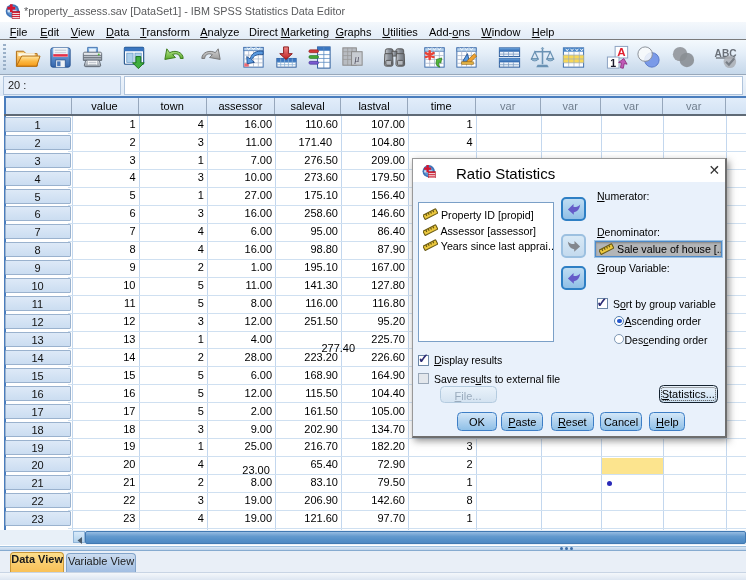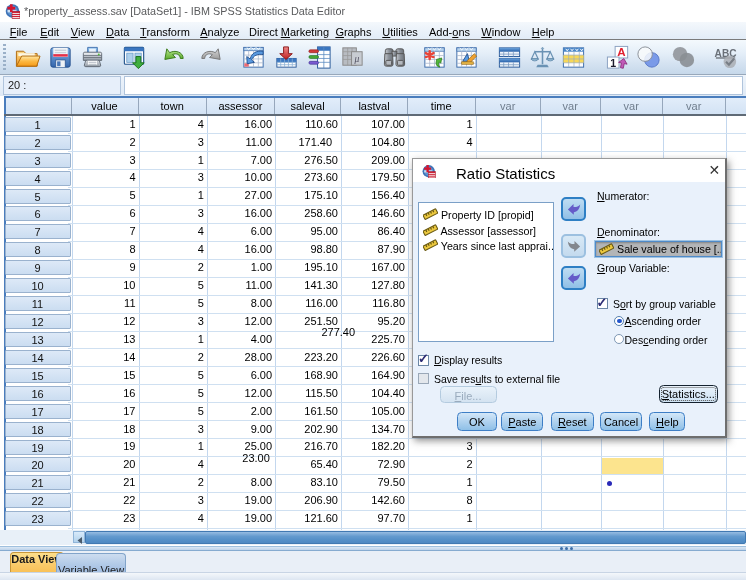--- a/index.html
+++ b/index.html
@@ -60,24 +60,24 @@
   background:linear-gradient(#96bce2 0%,#639ace 40%,#5590c8 70%,#4e88c2 100%);
   border:1px solid #4179b2; border-radius:2px; }
 #splitter { left:0; top:545.5px; width:746px; height:5.5px;
   background:linear-gradient(#dbe8f5,#bcd2ea); border-top:1px solid #9fc0de; border-bottom:1px solid #86abd0;}
 .splitdots { position:absolute; top:0.5px; width:3px; height:3px; border-radius:50%; background:#3c6ea8; }
 #tabstrip { left:0; top:551px; width:746px; height:21px; background:#e9eff7; }
 #tab1 { left:10px; top:1px; width:54px; height:24px;
   background:linear-gradient(#fcdf8c 0%,#fac967 55%,#f8bc4e 100%); border:1px solid #c8983a;
   border-bottom:none; border-radius:4px 4px 0 0;
   font-size:11px; font-weight:bold; color:#1a1a1a; text-align:right; padding-top:0; }
-#tab2 { left:56px; top:2px; width:70px; height:19px;
+#tab2 { left:66px; top:2px; width:70px; height:19px;
   background:linear-gradient(#cdddf0 0%,#b3cbe8 55%,#a2bee2 100%); border:1px solid #82a4ca;
   border-bottom:none; border-radius:4px 4px 0 0;
-  font-size:11px; color:#1a1a1a; text-align:center; padding-top:10px; }
+  font-size:11px; color:#1a1a1a; text-align:center; padding-top:1px; }
 #statusbar { left:0; top:572px; width:746px; height:8px;
   background:linear-gradient(#f4f7fb,#dde6f1); border-top:1px solid #c8d4e4; }
 
 
 #dlg { left:412px; top:158px; width:314.5px; height:280px;
   background:#e9f1fb; border:1px solid #999999;
   border-right:2px solid #6e6e6e; border-bottom:2px solid #6e6e6e;
   box-shadow:2px 3px 7px rgba(90,90,90,0.65); }
 #dlgtitle { left:0; top:0; width:312px; height:23px; background:#ffffff; }
 #dlgtitletext { left:27px; top:5.5px; font-size:15px; color:#000;margin-left:16px; }
@@ -448,21 +448,21 @@
 <div class="dcell" style="left:71.5px;top:218.93px;width:66.0px">12</div>
 <div class="dcell" style="left:138.5px;top:218.93px;width:67.3px">3</div>
 <div class="dcell" style="left:206.8px;top:218.93px;width:67.3px">12.00</div>
 <div class="dcell" style="left:275.1px;top:218.93px;width:64.9px">251.50</div>
 <div class="dcell" style="left:341.0px;top:218.93px;width:66.0px">95.20</div>
 <div class="rowbtn" style="top:235.96px">13</div>
 <div class="hline" style="top:252.49px;width:678px"></div>
 <div class="dcell" style="left:71.5px;top:236.86px;width:66.0px">13</div>
 <div class="dcell" style="left:138.5px;top:236.86px;width:67.3px">1</div>
 <div class="dcell" style="left:206.8px;top:236.86px;width:67.3px">4.00</div>
-<div class="dcell" style="left:275.1px;top:230px;width:82px">277.40</div>
+<div class="dcell" style="left:275.1px;top:246px;width:82px">277.40</div>
 <div class="dcell" style="left:341.0px;top:236.86px;width:66.0px">225.70</div>
 <div class="rowbtn" style="top:253.89px">14</div>
 <div class="hline" style="top:270.42px;width:678px"></div>
 <div class="dcell" style="left:71.5px;top:254.79px;width:66.0px">14</div>
 <div class="dcell" style="left:138.5px;top:254.79px;width:67.3px">2</div>
 <div class="dcell" style="left:206.8px;top:254.79px;width:67.3px">28.00</div>
 <div class="dcell" style="left:275.1px;top:254.79px;width:64.9px">223.20</div>
 <div class="dcell" style="left:341.0px;top:254.79px;width:66.0px">226.60</div>
 <div class="rowbtn" style="top:271.82px">15</div>
 <div class="hline" style="top:288.35px;width:678px"></div>
@@ -497,21 +497,21 @@
 <div class="dcell" style="left:71.5px;top:344.44px;width:66.0px">19</div>
 <div class="dcell" style="left:138.5px;top:344.44px;width:67.3px">1</div>
 <div class="dcell" style="left:206.8px;top:344.44px;width:67.3px">25.00</div>
 <div class="dcell" style="left:275.1px;top:344.44px;width:64.9px">216.70</div>
 <div class="dcell" style="left:341.0px;top:344.44px;width:66.0px">182.20</div>
 <div class="dcell" style="left:408.0px;top:344.44px;width:66.5px">3</div>
 <div class="rowbtn" style="top:361.47px">20</div>
 <div class="hline" style="top:378.00px;width:678px"></div>
 <div class="dcell" style="left:71.5px;top:362.37px;width:66.0px">20</div>
 <div class="dcell" style="left:138.5px;top:362.37px;width:67.3px">4</div>
-<div class="dcell" style="left:206.8px;top:356px;width:65px">23.00</div>
+<div class="dcell" style="left:206.8px;top:368px;width:65px">23.00</div>
 <div class="dcell" style="left:275.1px;top:362.37px;width:64.9px">65.40</div>
 <div class="dcell" style="left:341.0px;top:362.37px;width:66.0px">72.90</div>
 <div class="dcell" style="left:408.0px;top:362.37px;width:66.5px">2</div>
 <div class="rowbtn" style="top:379.40px">21</div>
 <div class="hline" style="top:395.93px;width:678px"></div>
 <div class="dcell" style="left:71.5px;top:380.30px;width:66.0px">21</div>
 <div class="dcell" style="left:138.5px;top:380.30px;width:67.3px">2</div>
 <div class="dcell" style="left:206.8px;top:380.30px;width:67.3px">8.00</div>
 <div class="dcell" style="left:275.1px;top:380.30px;width:64.9px">83.10</div>
 <div class="dcell" style="left:341.0px;top:380.30px;width:66.0px">79.50</div>

